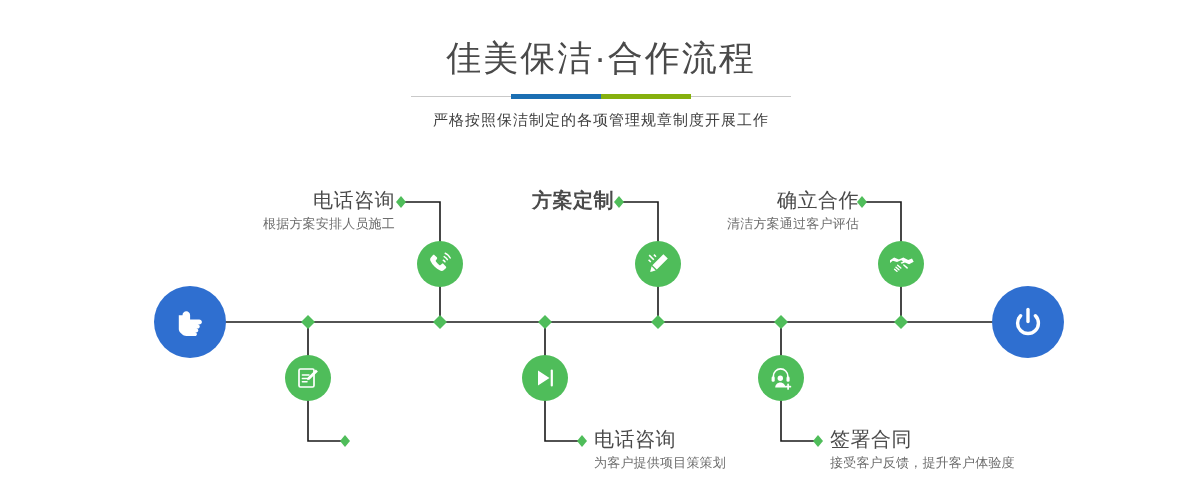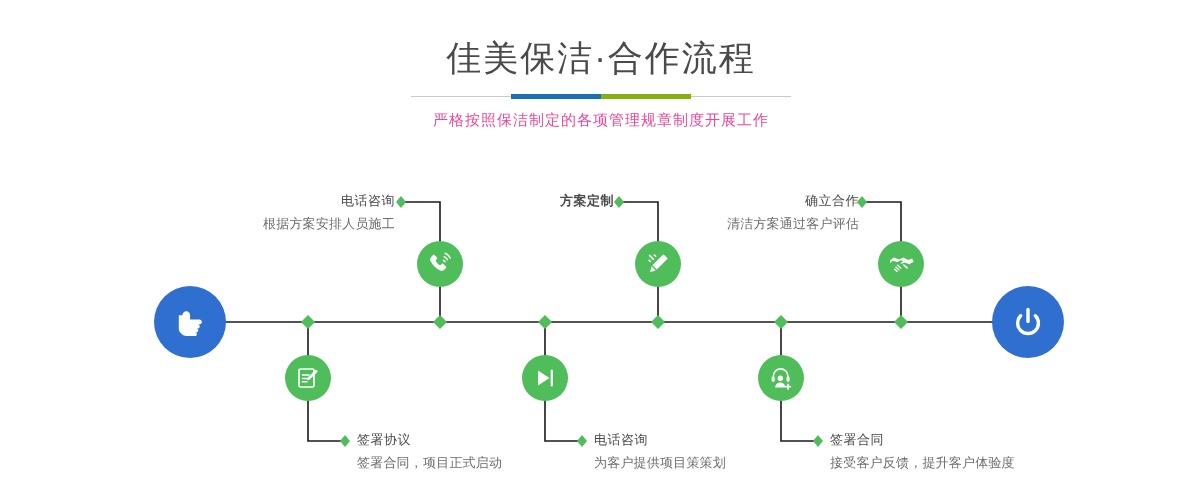--- a/index.html
+++ b/index.html
@@ -63,21 +63,21 @@
     left: 190px;
     top: 0px;
     width: 90px;
     height: 5px;
     background: #86b00e;
   }
   .subtitle {
     margin: 0;
     padding-top: 9px;
     font-size: 15px;
-    color: #ec4899;
+    color: #404040;
     letter-spacing: 1px;
     line-height: 22px;
   }
 
   
   .flow {
     position: absolute;
     left: 0;
     top: 0;
     width: 1202px;
@@ -114,21 +114,21 @@
     align-items: center;
     justify-content: center;
   }
 
   
   .step-label {
     position: absolute;
     white-space: nowrap;
   }
   .step-label .t {
-    font-size: 13px;
+    font-size: 20px;
     color: #4a4a4a;
     line-height: 21px;
     letter-spacing: 0.5px;
   }
   .step-label .d {
     font-size: 13px;
     color: #6d6d6d;
     line-height: 20px;
     letter-spacing: 0.2px;
     margin-top: 3px;
@@ -216,24 +216,20 @@
 
     <div class="step-icon" style="left:285px; top:355px;">
       <svg width="28" height="28" viewBox="0 0 28 28">
         <rect x="5" y="5" width="15" height="18" rx="1.4" fill="none" stroke="#ffffff" stroke-width="1.7"></rect>
         <line x1="8.4" y1="11" x2="15" y2="11" stroke="#ffffff" stroke-width="1.5" stroke-linecap="round"></line>
         <line x1="8.4" y1="14.4" x2="15" y2="14.4" stroke="#ffffff" stroke-width="1.5" stroke-linecap="round"></line>
         <line x1="8.4" y1="17.8" x2="13" y2="17.8" stroke="#ffffff" stroke-width="1.5" stroke-linecap="round"></line>
         <path fill="#ffffff" d="M21.9 5.4l2 2-8.2 8.2-2.6.6.6-2.6 8.2-8.2z"></path>
       </svg>
     </div>
-    <div class="step-label below" style="left:357px; top:429px;">
-      <div class="t">签署协议</div>
-      <div class="d">签署合同，项目正式启动</div>
-    </div>
 
     <div class="step-icon" style="left:635px; top:241px;">
       <svg width="28" height="28" viewBox="0 0 28 28">
         <path fill="#ffffff" d="M19.4 4.2l4.4 4.4-11 11-4.4-4.4 11-11z"></path>
         <path fill="#ffffff" d="M7.6 16.3l4.1 4.1-5.6 1.5 1.5-5.6z"></path>
         <path fill="none" stroke="#ffffff" stroke-width="1.6" d="M5.2 5.1l4.6 4.6M9.9 4.6l2.1 2.1M4.6 9.8l2.2 2.2"></path>
       </svg>
     </div>
     <div class="step-label above" style="right:588px; top:190px;font-weight:bold;">
       <div class="t">方案定制</div>

